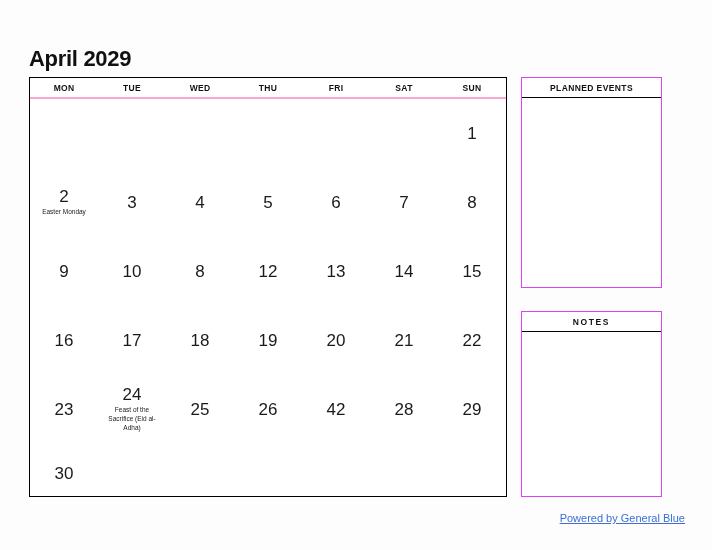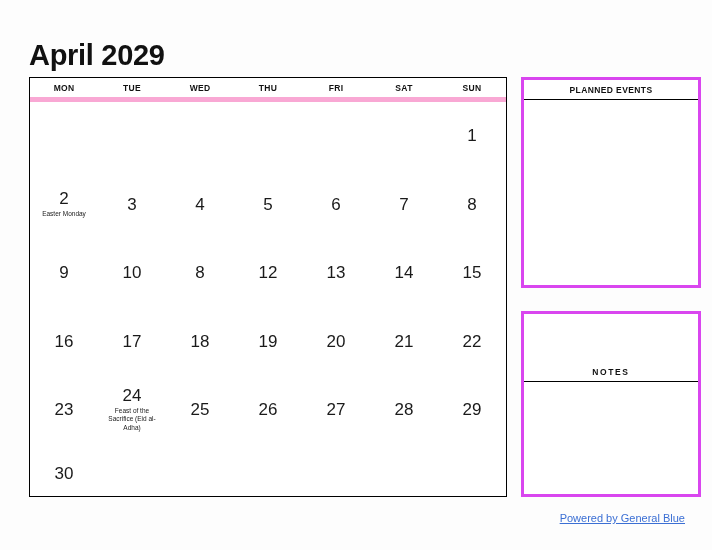--- a/index.html
+++ b/index.html
@@ -25,21 +25,21 @@
     position: absolute;
     left: 29px;
     top: 30px;
     width: 656px;
     height: 40px;
     display: flex;
     align-items: flex-end;
     justify-content: space-between;
   }
   .month-title {
-    font-size: 29px;
+    font-size: 22px;
     font-weight: bold;
     letter-spacing: -0.3px;
     line-height: 1;
     color: #111111;
   }
   .region-title {
     font-size: 15.5px;
     font-weight: bold;
     line-height: 1;
     color: #111111;
@@ -55,21 +55,21 @@
     height: 420px;
     border: 1px solid #000000;
     box-sizing: border-box;
     background: #ffffff;
     display: flex;
     flex-direction: column;
   }
   .weekday-row {
     display: flex;
     height: 19px;
-    border-bottom: 5px solid #f9a8d4;
+    border-bottom: 2px solid #f9a8d4;
     flex: 0 0 auto;
   }
   .weekday-cell {
     flex: 1 1 0;
     display: flex;
     align-items: center;
     justify-content: center;
     font-size: 8.5px;
     font-weight: bold;
     letter-spacing: 0.3px;
@@ -117,22 +117,22 @@
     max-width: 58px;
   }
   .day-cell.empty .day-number {
     visibility: hidden;
   }
 
   
   .panel {
     position: absolute;
     left: 521px;
-    width: 180px;
-    border: 3px solid #d946ef;
+    width: 141px;
+    border: 1px solid #d946ef;
     box-sizing: border-box;
     background: #ffffff;
     display: flex;
     flex-direction: column;
   }
   .panel-events {
     top: 77px;
     height: 211px;
   }
   .panel-notes {
@@ -146,21 +146,20 @@
     display: flex;
     align-items: center;
     justify-content: center;
     font-size: 8.5px;
     font-weight: bold;
     letter-spacing: 0.4px;
     color: #111111;
   }
   .panel-header.spaced {
     letter-spacing: 1.6px;
-    margin-top: 48px;
   }
   .panel-body {
     flex: 1 1 auto;
   }
 
   
   .footer {
     position: absolute;
     left: 29px;
     top: 508px;
@@ -295,21 +294,21 @@
             <div class="day-number">24</div>
             <div class="day-event">Feast of the Sacrifice (Eid al-Adha)</div>
           </div>
           <div class="day-cell">
             <div class="day-number">25</div>
           </div>
           <div class="day-cell">
             <div class="day-number">26</div>
           </div>
           <div class="day-cell">
-            <div class="day-number">27</div>
+            <div class="day-number">42</div>
           </div>
           <div class="day-cell">
             <div class="day-number">28</div>
           </div>
           <div class="day-cell">
             <div class="day-number">29</div>
           </div>
         </div>
         <div class="week-row short">
           <div class="day-cell">

